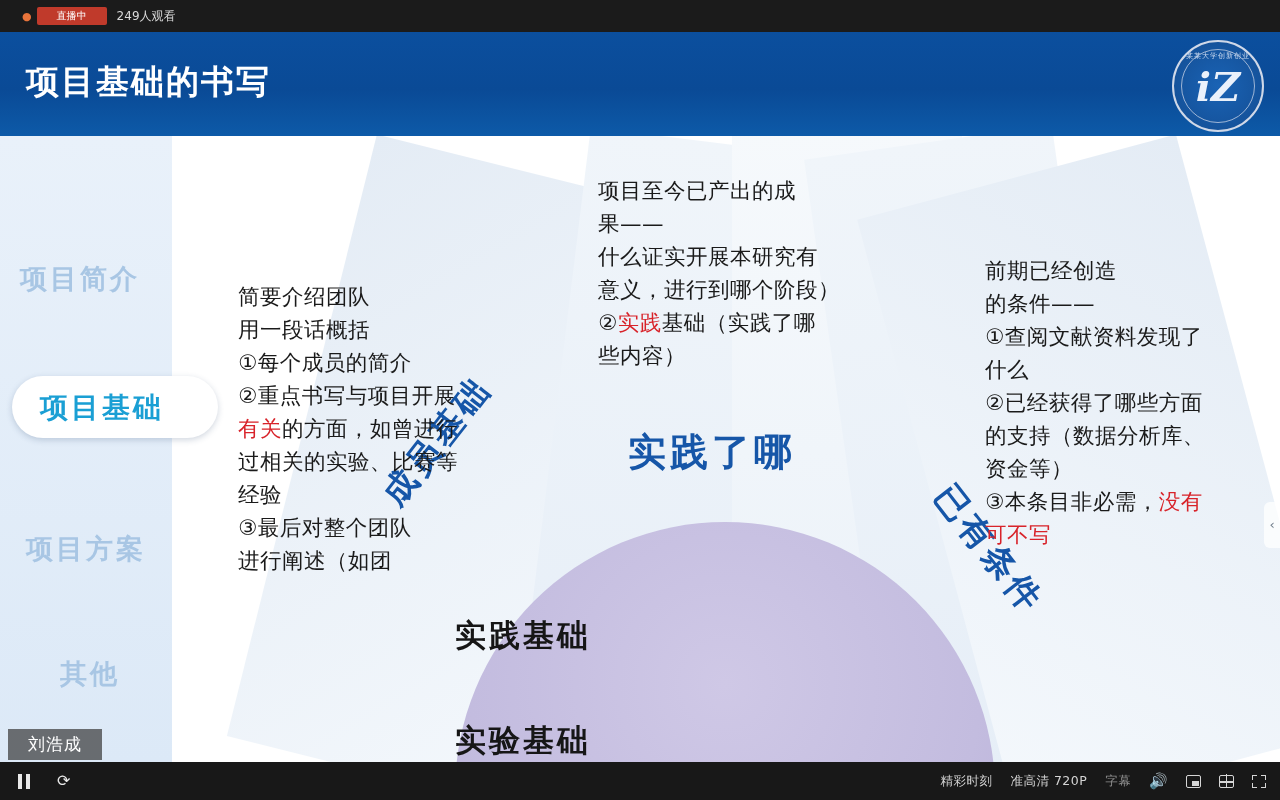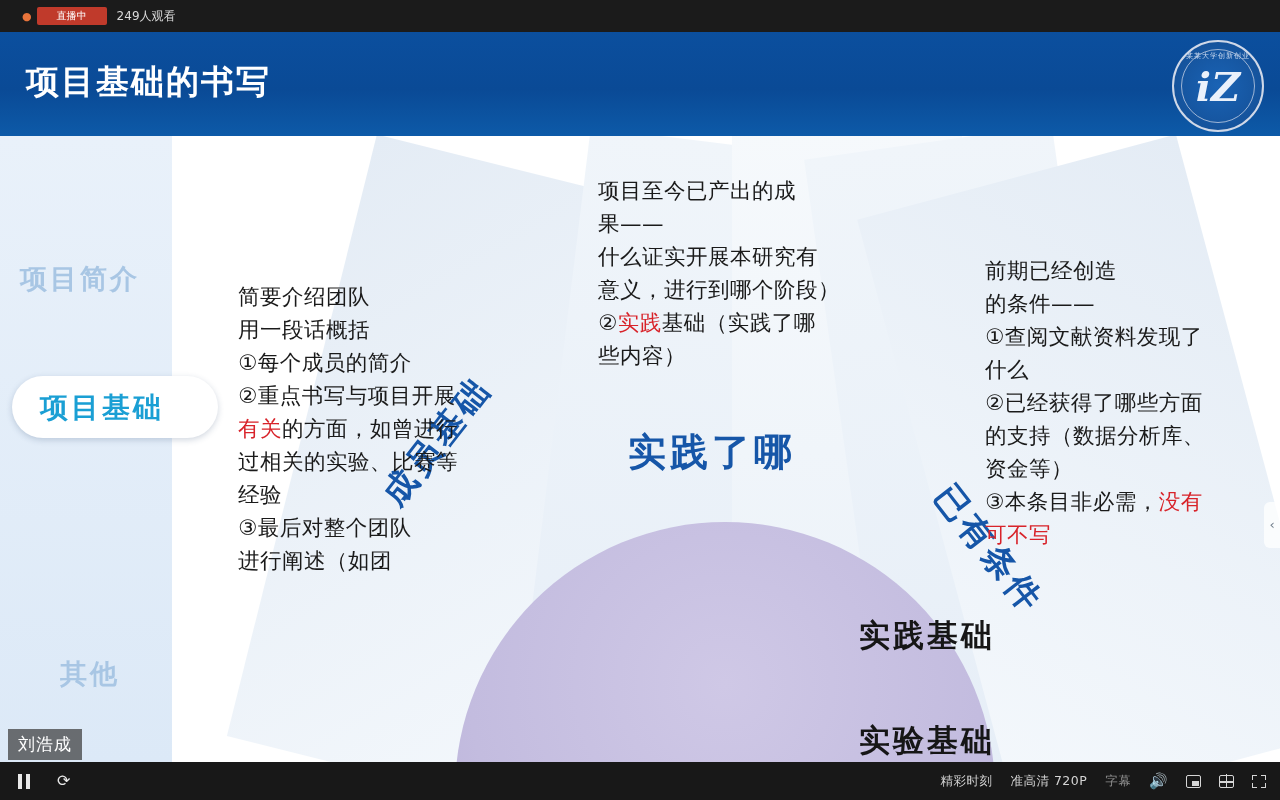--- a/index.html
+++ b/index.html
@@ -220,21 +220,21 @@
     left: 455px;
     top: 490px;
     width: 540px;
     height: 540px;
     border-radius: 50%;
     background: radial-gradient(circle at 50% 30%, #cfc8e6 0%, #c3bcdf 55%, #b4abd6 100%);
   }
   .center-label {
     position: absolute;
     width: 540px;
-    text-align: right;
+    text-align: left;
     left: 455px;
     color: #161616;
     font-size: 31px;
     font-weight: bold;
     letter-spacing: 3px;
   }
   .center-label.l1 { top: 583px; }
   .center-label.l2 { top: 688px; }
 
   
@@ -307,21 +307,21 @@
   }
 
   
   .nameplate {
     position: absolute;
     left: 8px;
     bottom: 2px;
     background: rgba(60,60,60,0.72);
     color: #ffffff;
     font-size: 17px;
-    padding: 4px 10px;
+    padding: 4px 20px;
     letter-spacing: 1px;
   }
 
   
   .controlbar {
     position: absolute;
     left: 0;
     top: 762px;
     width: 1280px;
     height: 38px;
@@ -447,20 +447,21 @@
       <div class="wedge w3"></div>
       <div class="wedge w4"></div>
       <div class="wedge w5"></div>
     </div>
 
     <div class="left-panel">
       <div class="nav-item n0">项目简介</div>
       <div class="nav-item-active">
         <span>项目基础</span>
       </div>
+      <div class="nav-item n2">项目方案</div>
       <div class="nav-item n3">其他</div>
     </div>
 
     <div class="center-dome"></div>
     <div class="center-label l1">实践基础</div>
     <div class="center-label l2">实验基础</div>
 
     <div class="arc-label arc-members">成员基础</div>
     <div class="arc-label arc-achieve">实践了哪</div>
     <div class="arc-label arc-existing">已有条件</div>

